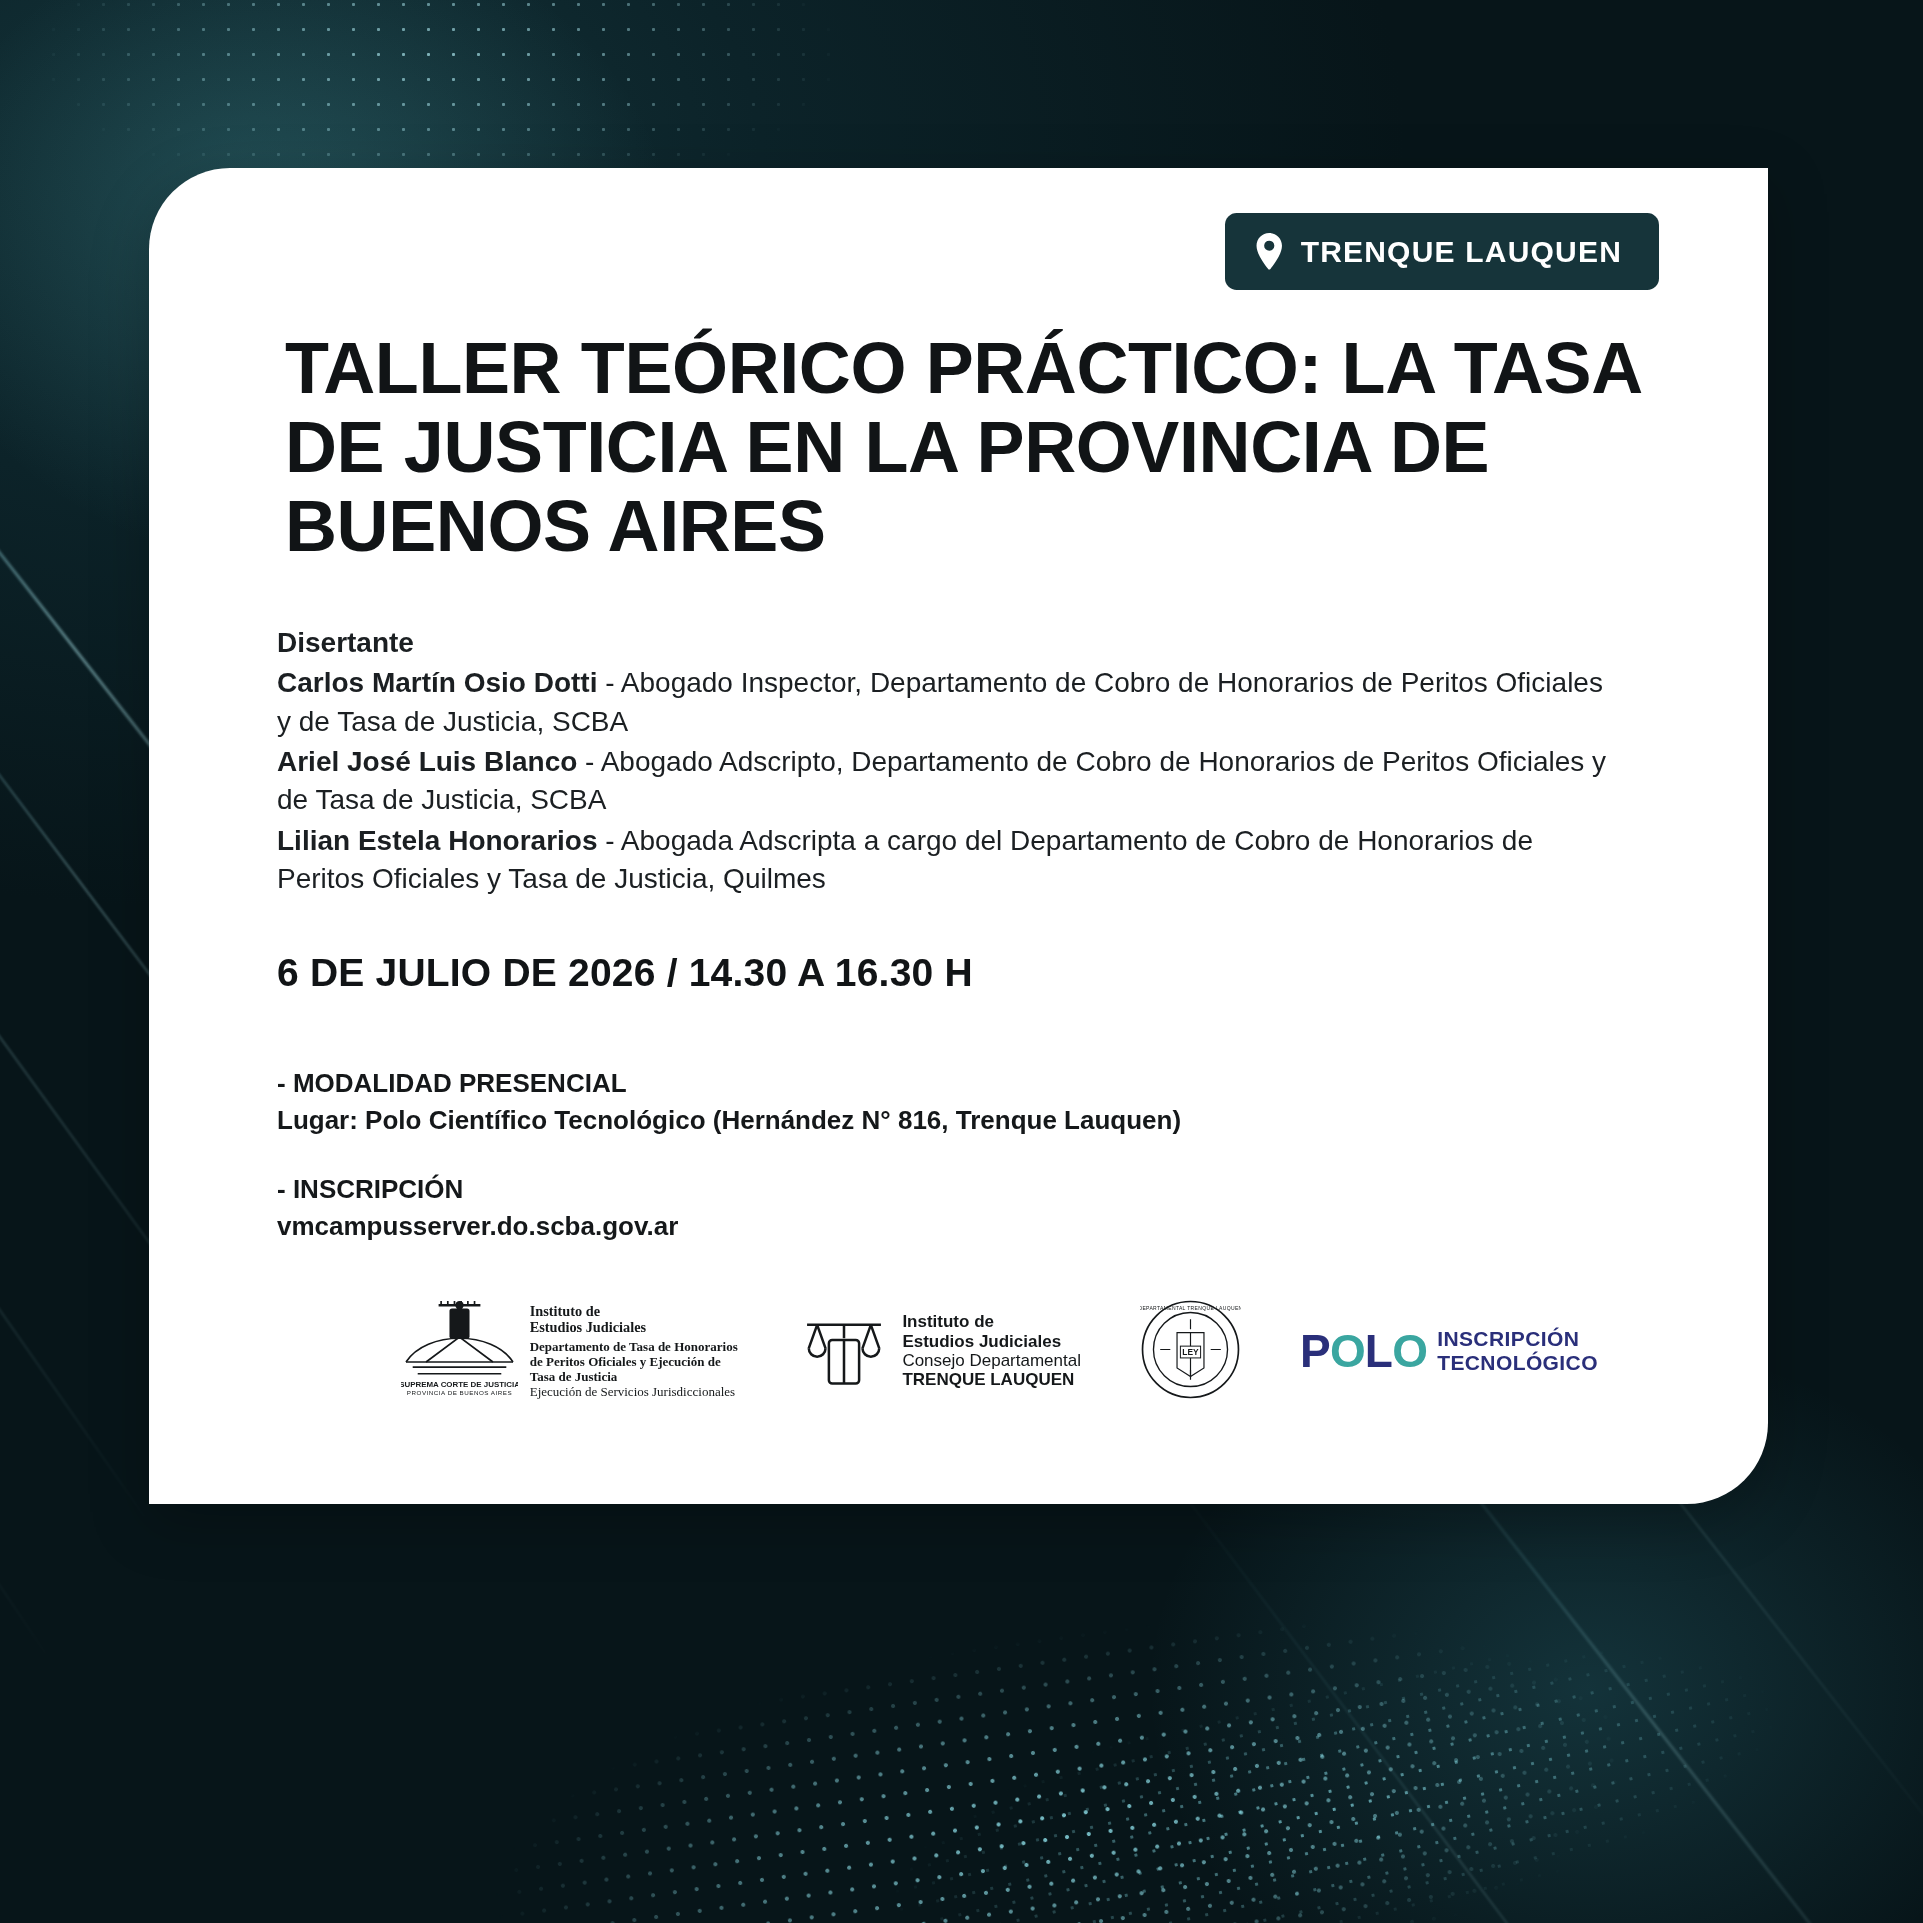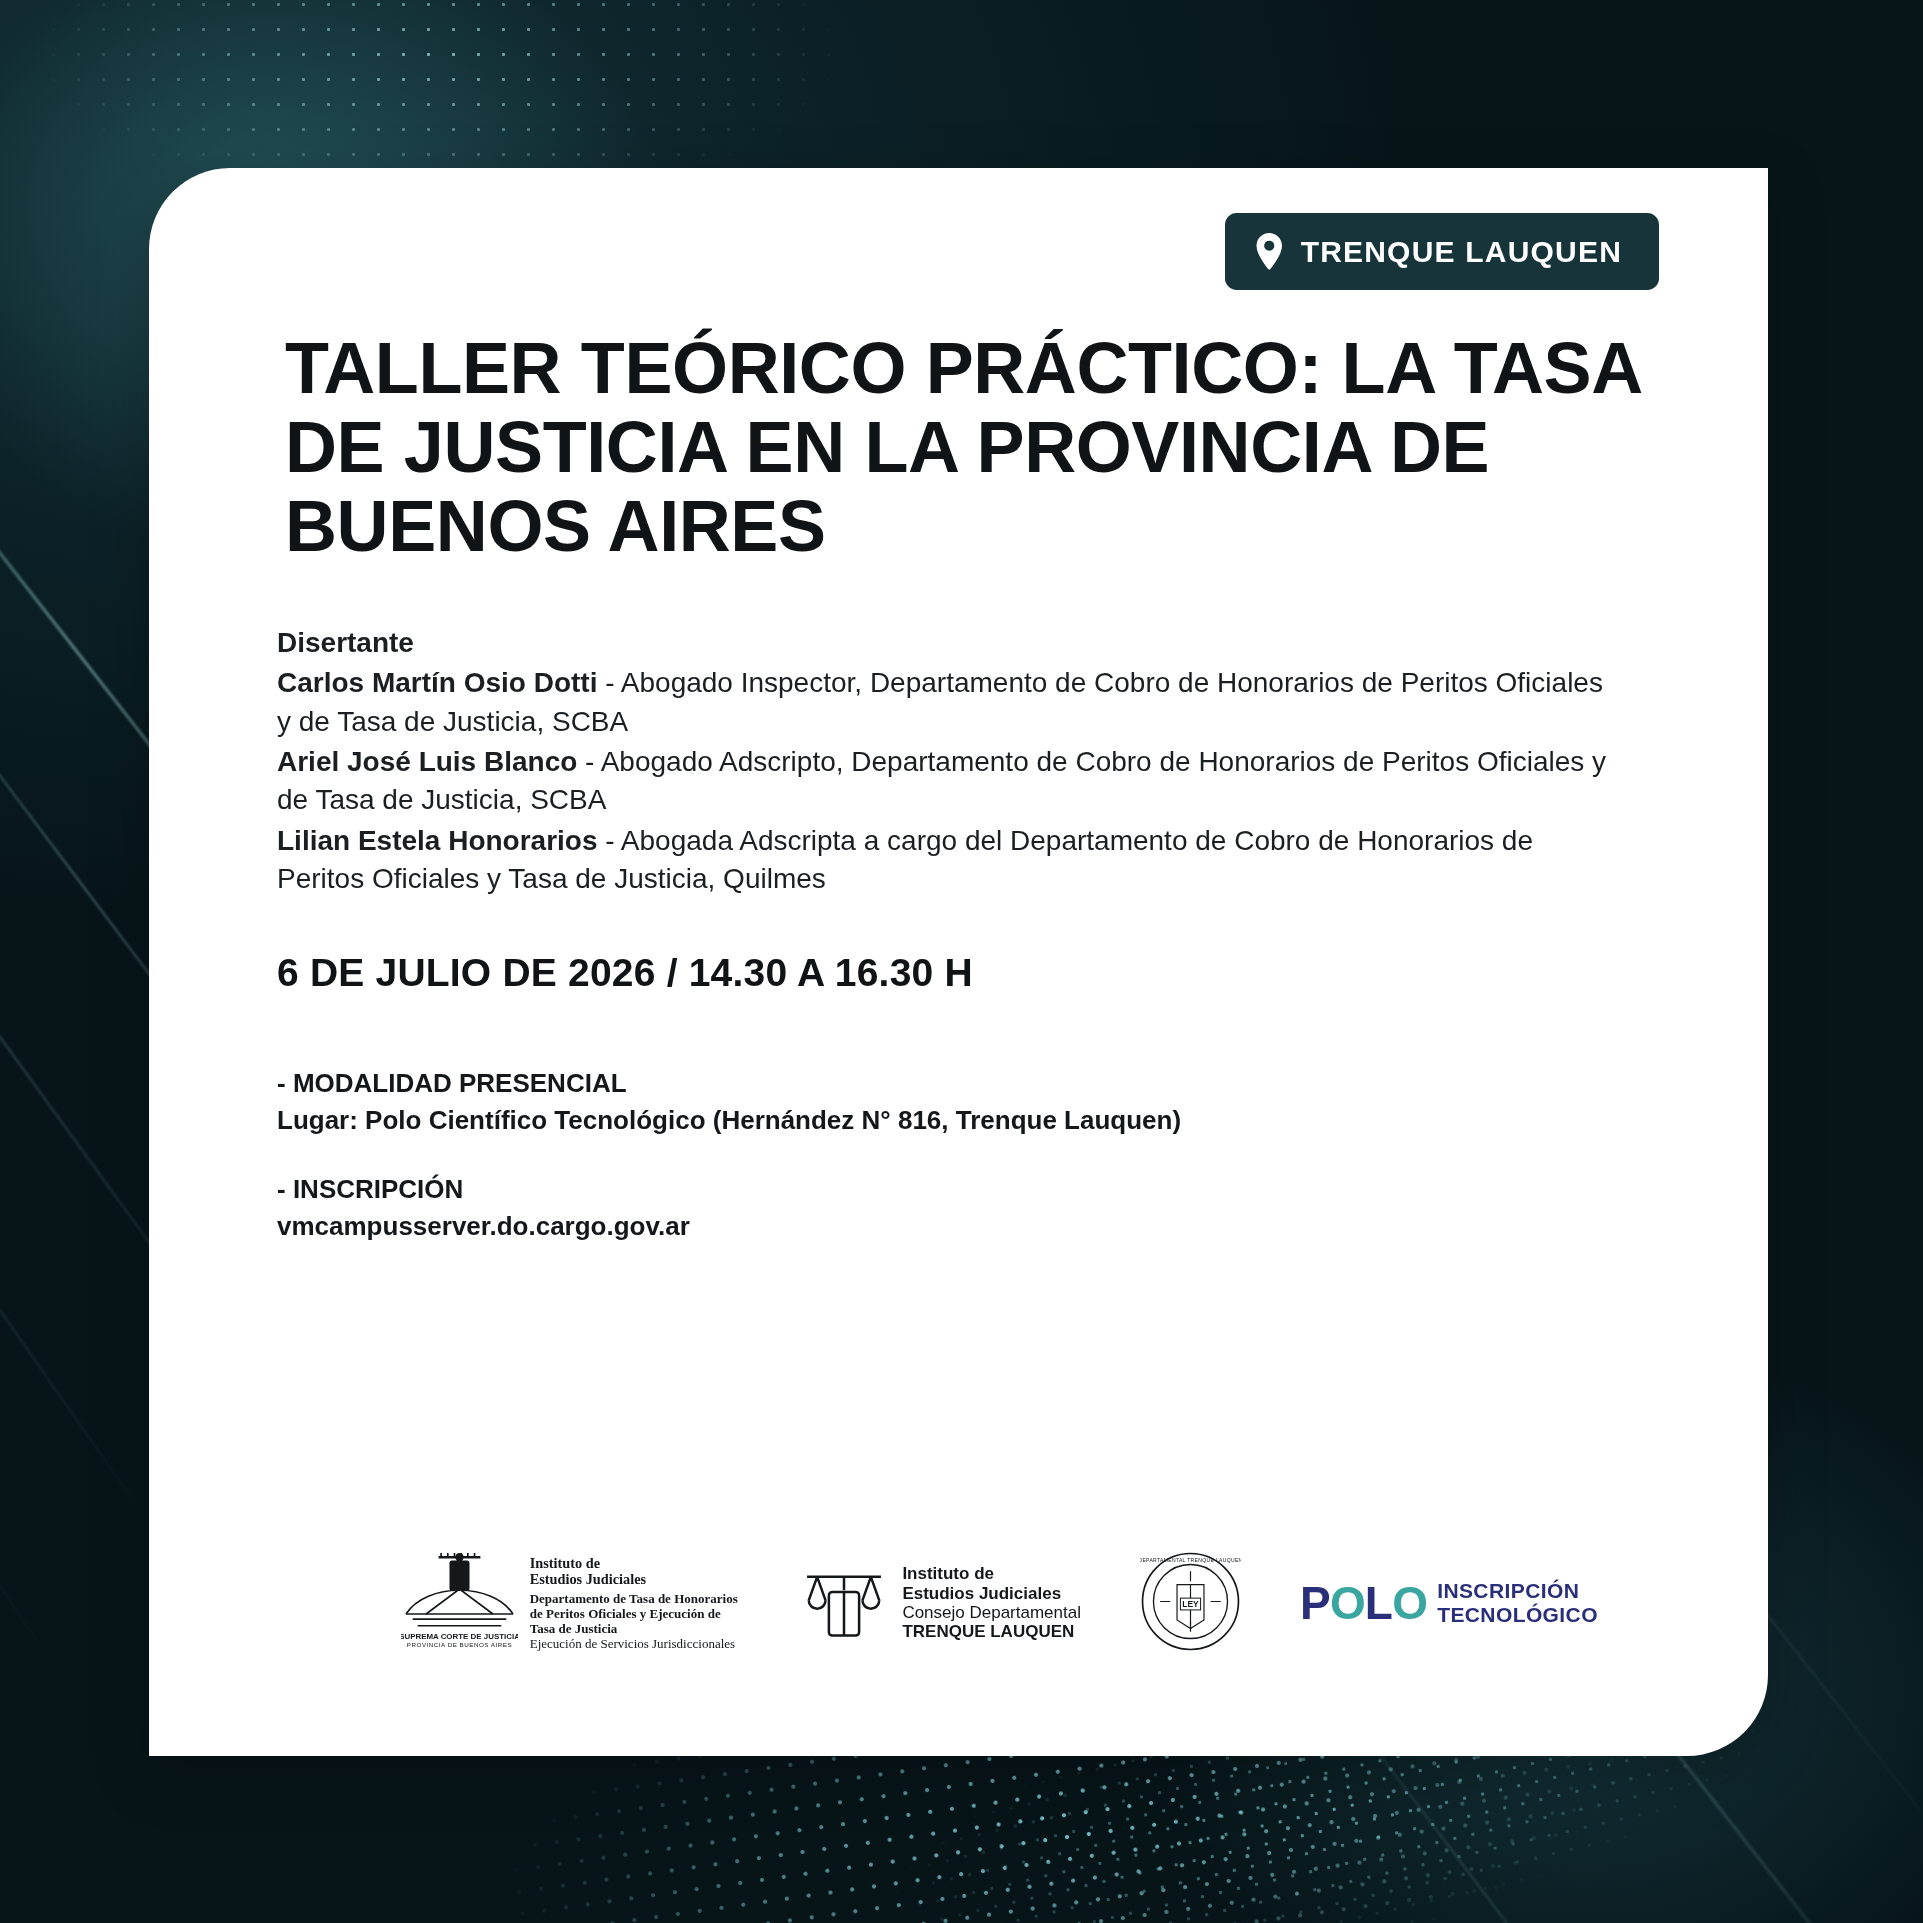--- a/index.html
+++ b/index.html
@@ -80,21 +80,21 @@
     -webkit-mask-image: radial-gradient(ellipse 571px 159px at 55% 55%, rgba(0,0,0,1) 0%, rgba(0,0,0,0.5) 45%, rgba(0,0,0,0) 80%);
     mask-image: radial-gradient(ellipse 571px 159px at 55% 55%, rgba(0,0,0,1) 0%, rgba(0,0,0,0.5) 45%, rgba(0,0,0,0) 80%);
   }
 
   
   .card {
     position: absolute;
     left: 149px;
     top: 168px;
     width: 1619px;
-    height: 1588px;
+    height: 1336px;
     background: #ffffff;
     border-radius: 81px 0 81px 0;
     box-shadow: 0 17px 59px rgba(0,0,0,0.25);
   }
 
   .location-badge {
     position: absolute;
     right: 109px;
     top: 45px;
     height: 77px;
@@ -277,21 +277,21 @@
 
       <div class="datetime">6 DE JULIO DE 2026 / 14.30 A 16.30 H</div>
 
       <div class="details">
         <div class="block">
           <div>- MODALIDAD PRESENCIAL</div>
           <div>Lugar: Polo Científico Tecnológico (Hernández N° 816, Trenque Lauquen)</div>
         </div>
         <div class="block">
           <div>- INSCRIPCIÓN</div>
-          <div>vmcampusserver.do.cargo.gov.ar</div>
+          <div>vmcampusserver.do.scba.gov.ar</div>
         </div>
       </div>
 
     </div>
 
     <div class="logos">
 
       <div class="logo">
         <span>
           <svg class="scba-mark" viewBox="0 0 140 118" aria-hidden="true">

